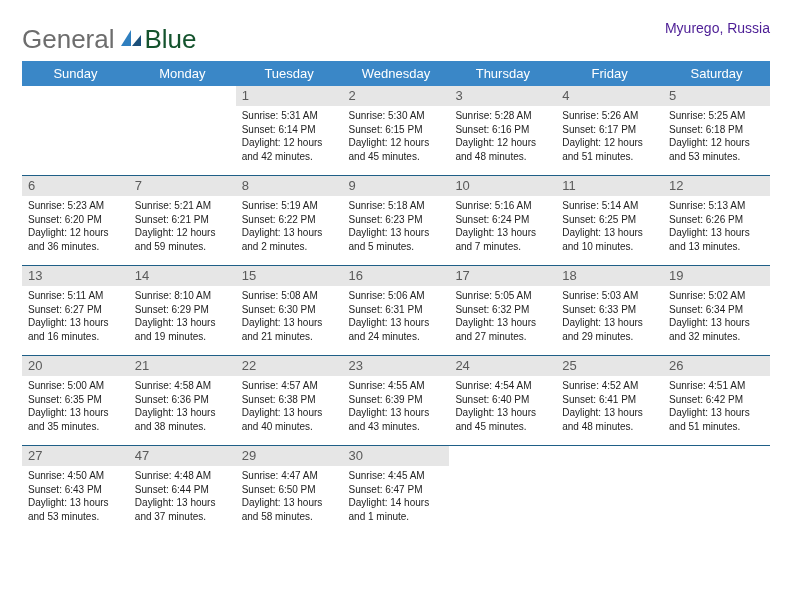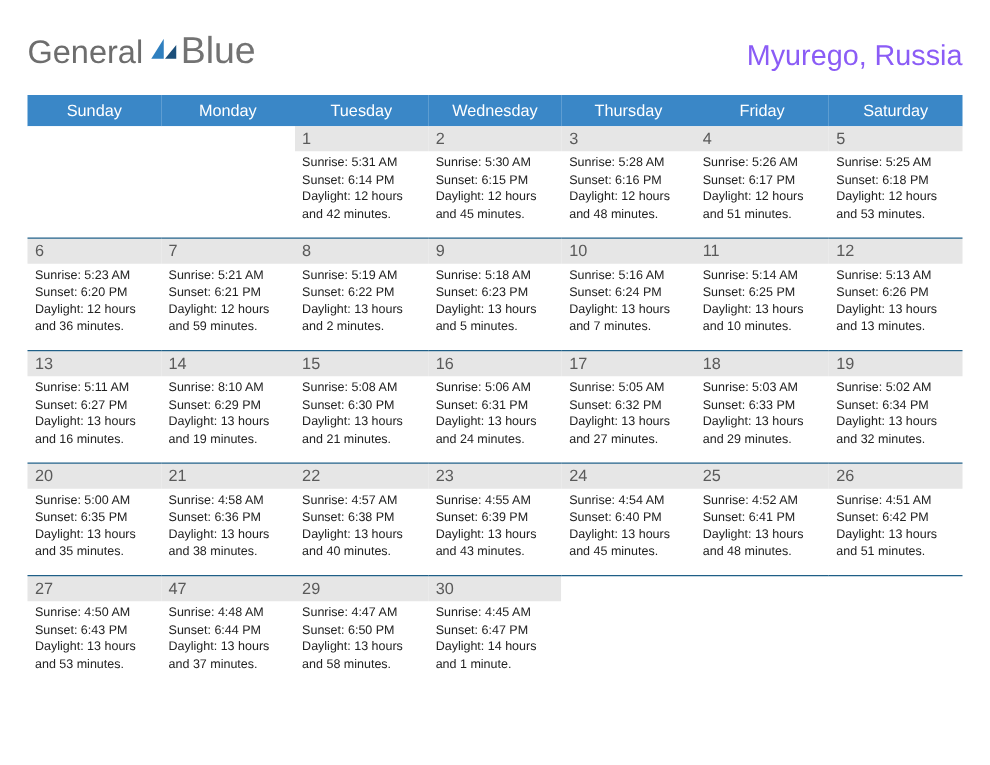--- a/index.html
+++ b/index.html
@@ -14,55 +14,55 @@
   .page {
     position: relative;
     width: 792px;
     height: 612px;
     box-sizing: border-box;
     padding: 18px 22px 0 22px;
   }
   .header {
     display: flex;
     justify-content: space-between;
-    align-items: flex-end;
-    margin-bottom: 18px;
+    align-items: flex-start;
+    margin-bottom: 6px;
   }
   .logo {
     display: flex;
     align-items: center;
     gap: 2px;
     padding-top: 6px;
   }
   .logo-text-1 {
     font-size: 26px;
     color: #6d6d6d;
     font-weight: 400;
   }
   .logo-text-2 {
-    font-size: 30px;
-    color: #737373;
+    font-size: 26px;
+    color: #14532d;
     font-weight: 400;
   }
   .logo-mark {
     margin-left: 2px;
   }
   .title-block {
     text-align: right;
   }
   .month-title {
     font-size: 34px;
     color: #3b3b3b;
     font-weight: 400;
     margin: 0;
     line-height: 1.05;
   }
   .location {
-    font-size: 23px;
-    color: #8b5cf6;
+    font-size: 14px;
+    color: #4c1d95;
     margin-top: 2px;
   }
   .calendar {
     width: 100%;
     border-collapse: collapse;
     table-layout: fixed;
   }
   .calendar th {
     background: #3a87c7;
     color: #fff;

